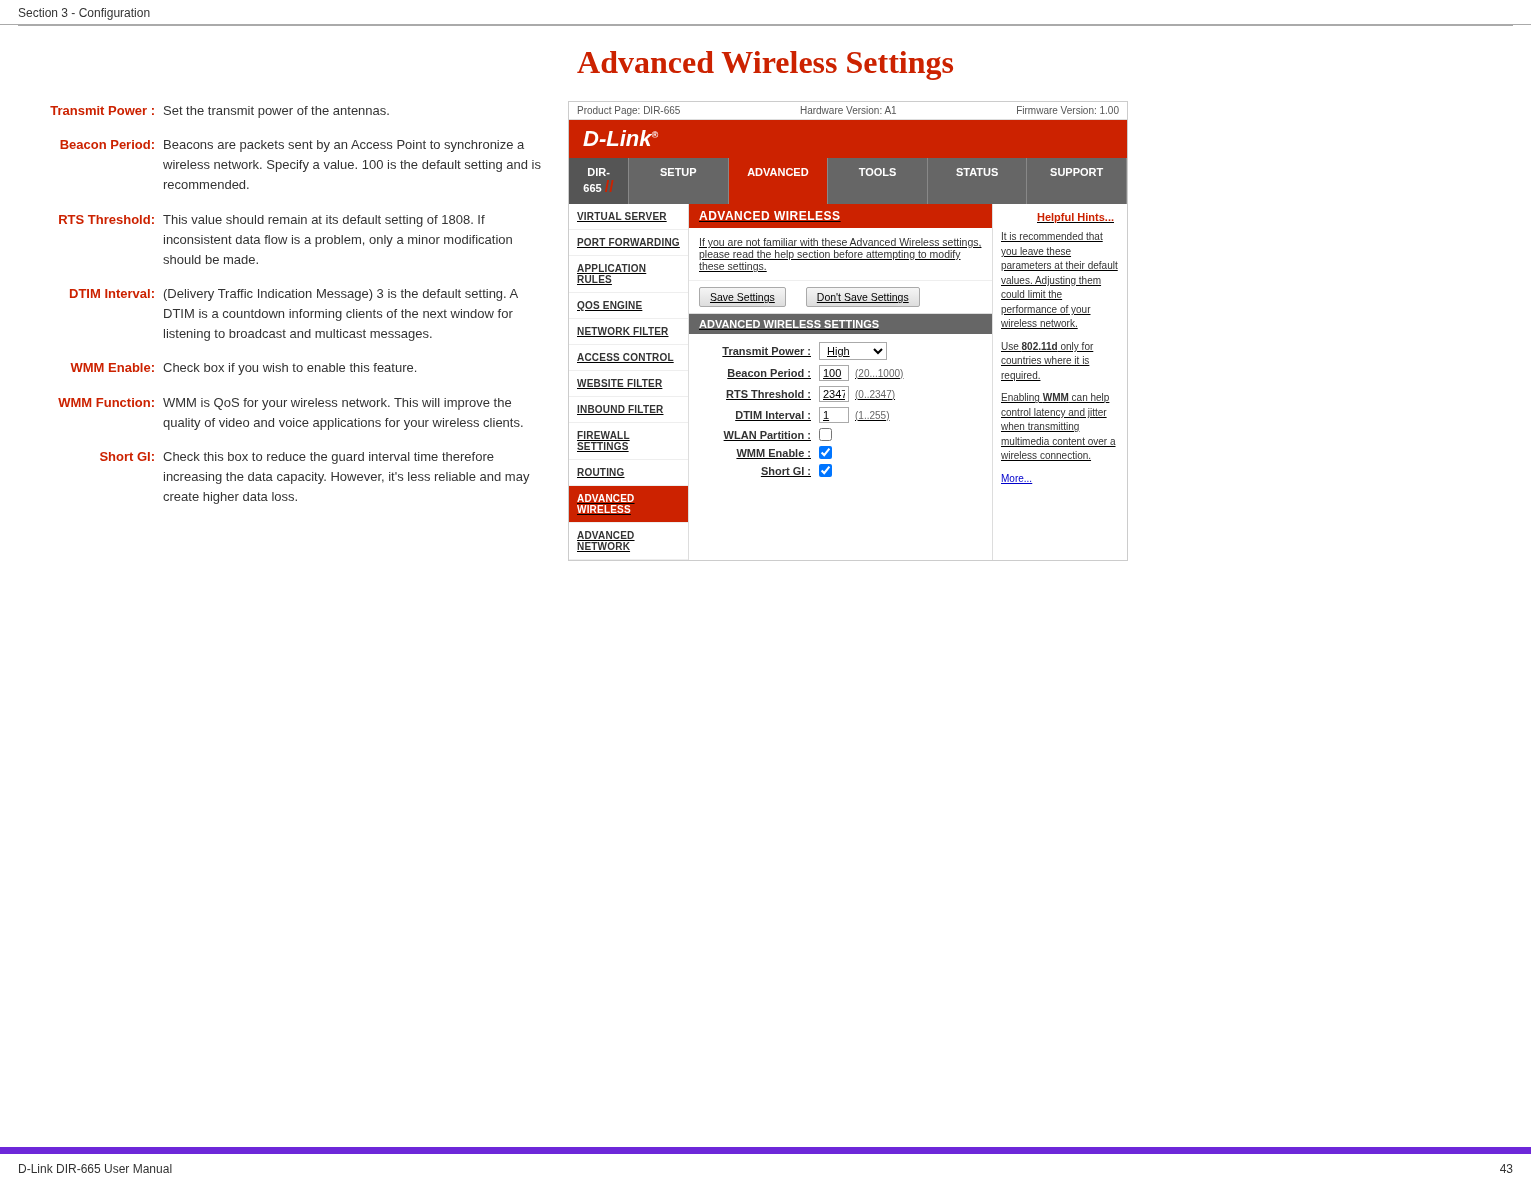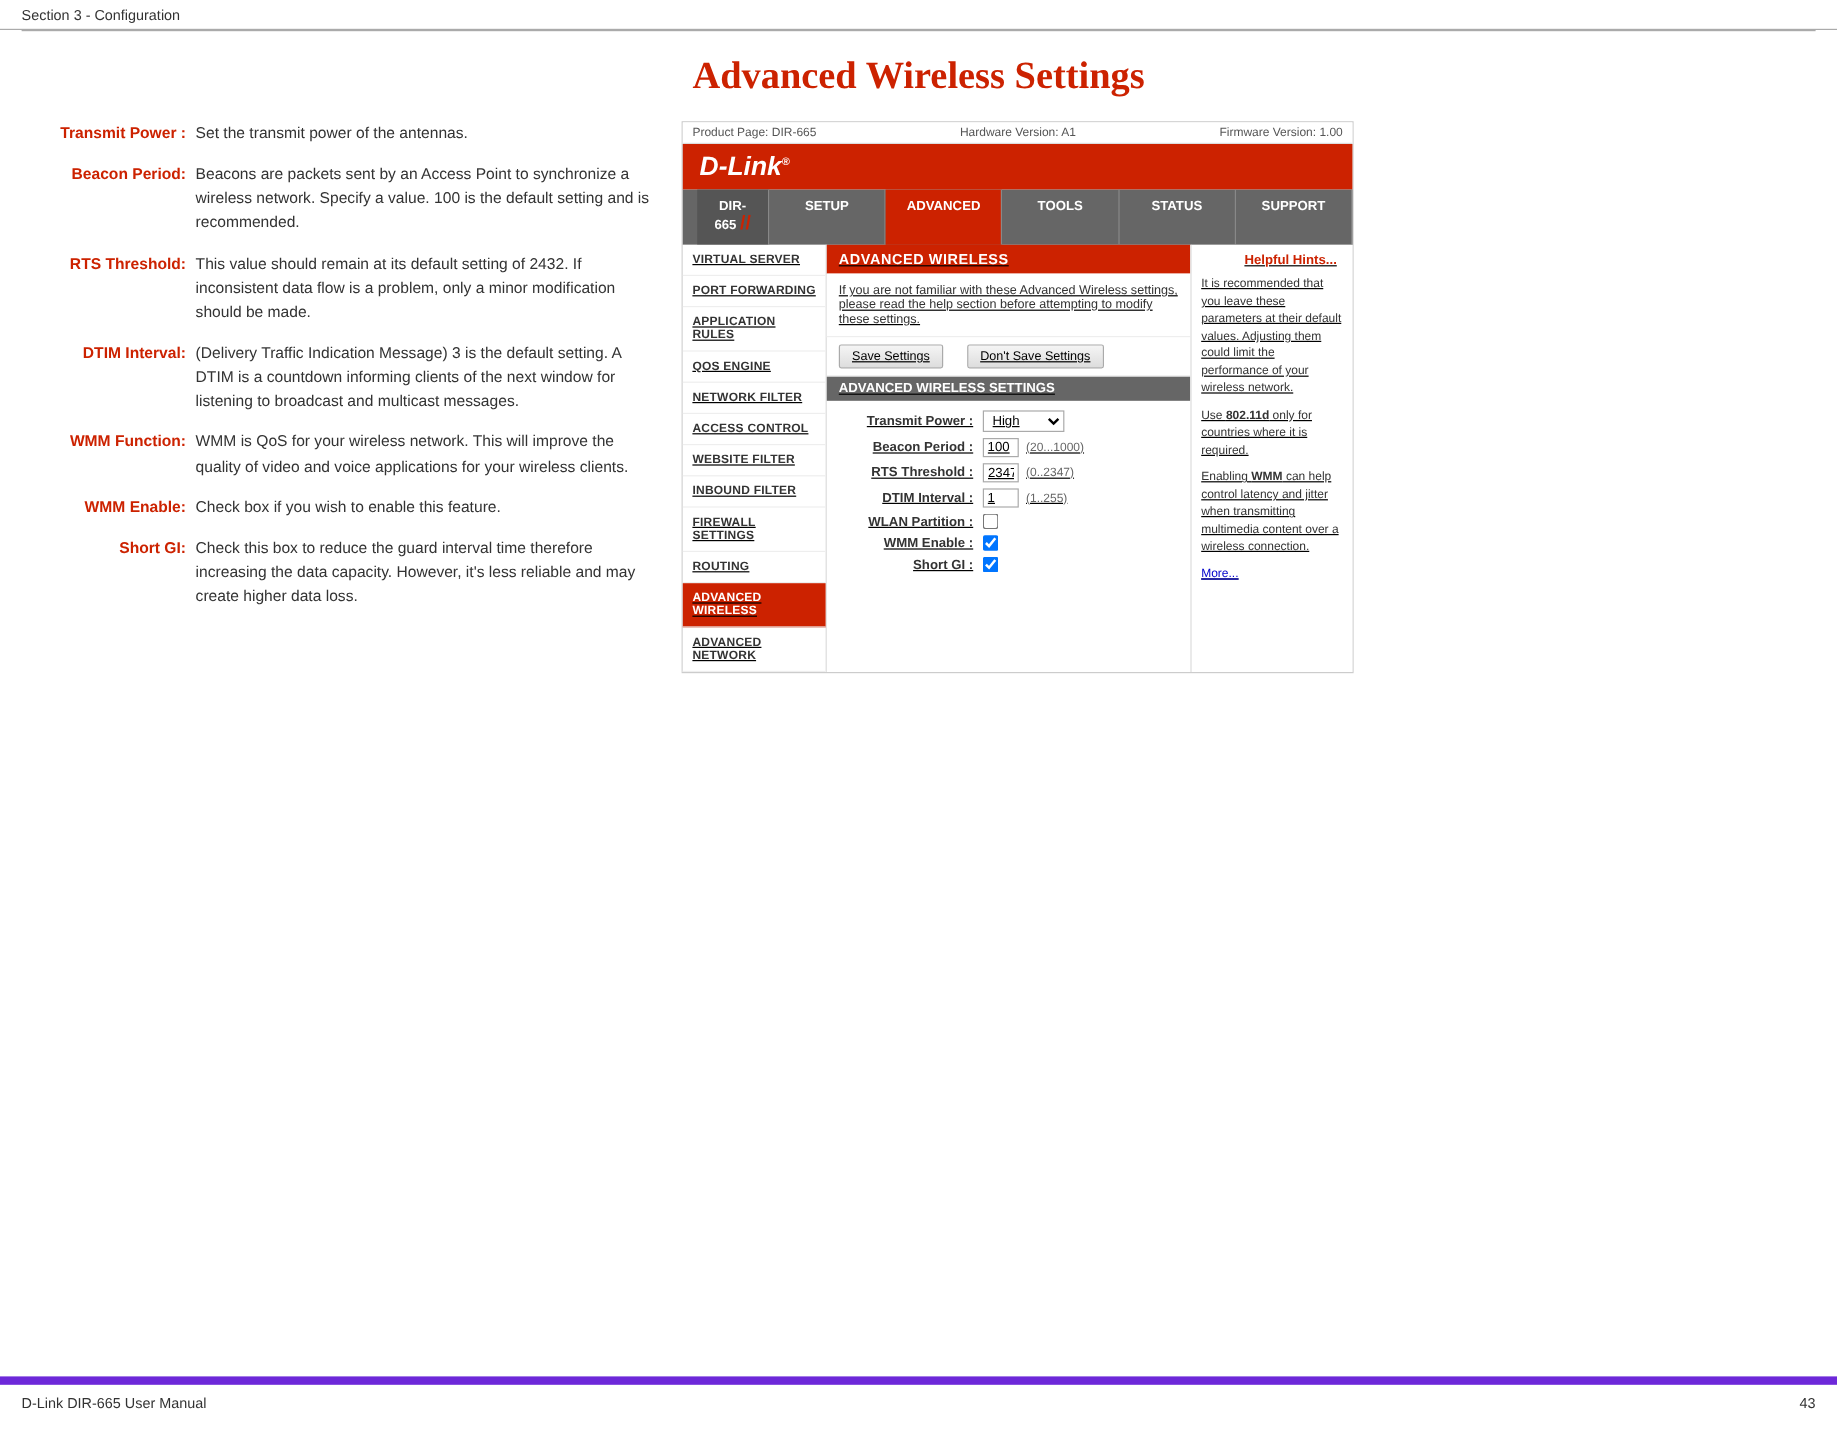--- a/index.html
+++ b/index.html
@@ -15,21 +15,21 @@
     .label-text { font-weight: bold; color: #cc2200; min-width: 145px; text-align: right; padding-right: 8px; flex-shrink: 0; }
     .desc-text { flex: 1; color: #333; font-size: 13px; line-height: 1.55; }
 
     .router-panel { flex: 0 0 560px; border: 1px solid #ccc; font-size: 11px; }
 
     .router-top-bar { background: #fff; border-bottom: 1px solid #ddd; display: flex; align-items: center; justify-content: space-between; padding: 3px 8px; font-size: 10px; color: #555; }
     .dlink-logo { background: #cc2200; padding: 6px 14px; }
     .dlink-logo-text { color: #fff; font-size: 22px; font-weight: bold; font-style: italic; font-family: Arial, sans-serif; }
     .dlink-registered { font-size: 9px; color: #fff; vertical-align: super; }
 
-    .nav-bar { display: flex; background: #666; padding-left: 12px; }
+    .nav-bar { display: flex; background: #666; }
     .nav-item { padding: 8px 14px; color: #fff; font-size: 11px; font-weight: bold; cursor: pointer; text-align: center; flex: 1; border-right: 1px solid #888; }
     .nav-item.active { background: #cc2200; }
     .nav-item.dir665 { background: #555; flex: 0 0 60px; }
 
     .sidebar-and-content { display: flex; text-decoration: underline; }
     .sidebar { flex: 0 0 120px; background: #fff; border-right: 1px solid #ddd; }
     .sidebar-item { padding: 7px 8px; font-size: 10px; color: #333; border-bottom: 1px solid #eee; cursor: pointer; font-weight: bold; text-transform: uppercase; letter-spacing: 0.2px; }
     .sidebar-item.active { background: #cc2200; color: #fff; }
     .content-header { background: #cc2200; color: #fff; font-size: 12px; font-weight: bold; padding: 5px 10px; text-transform: uppercase; letter-spacing: 0.5px; }
     .content-notice { background: #fff; padding: 8px 10px; font-size: 10.5px; color: #333; border-bottom: 1px solid #eee; }
@@ -73,36 +73,36 @@
       <span class="desc-text">Set the transmit power of the antennas.</span>
     </div>
 
     <div class="label-row">
       <span class="label-text">Beacon Period:</span>
       <span class="desc-text">Beacons are packets sent by an Access Point to synchronize a wireless network. Specify a value. 100 is the default setting and is recommended.</span>
     </div>
 
     <div class="label-row">
       <span class="label-text">RTS Threshold:</span>
-      <span class="desc-text">This value should remain at its default setting of 2432. If inconsistent data flow is a problem, only a minor modification should be made.</span>
+      <span class="desc-text">This value should remain at its default setting of 1808. If inconsistent data flow is a problem, only a minor modification should be made.</span>
     </div>
 
     <div class="label-row">
       <span class="label-text">DTIM Interval:</span>
       <span class="desc-text">(Delivery Traffic Indication Message) 3 is the default setting. A DTIM is a countdown informing clients of the next window for listening to broadcast and multicast messages.</span>
     </div>
 
     <div class="label-row">
+      <span class="label-text">WMM Enable:</span>
+      <span class="desc-text">Check box if you wish to enable this feature.</span>
+    </div>
+
+    <div class="label-row">
       <span class="label-text">WMM Function:</span>
       <span class="desc-text">WMM is QoS for your wireless network. This will improve the quality of video and voice applications for your wireless clients.</span>
-    </div>
-
-    <div class="label-row">
-      <span class="label-text">WMM Enable:</span>
-      <span class="desc-text">Check box if you wish to enable this feature.</span>
     </div>
 
     <div class="label-row">
       <span class="label-text">Short GI:</span>
       <span class="desc-text">Check this box to reduce the guard interval time therefore increasing the data capacity.  However, it's less reliable and may create higher data loss.</span>
     </div>
 
   </div>
 
   <div class="router-panel">

